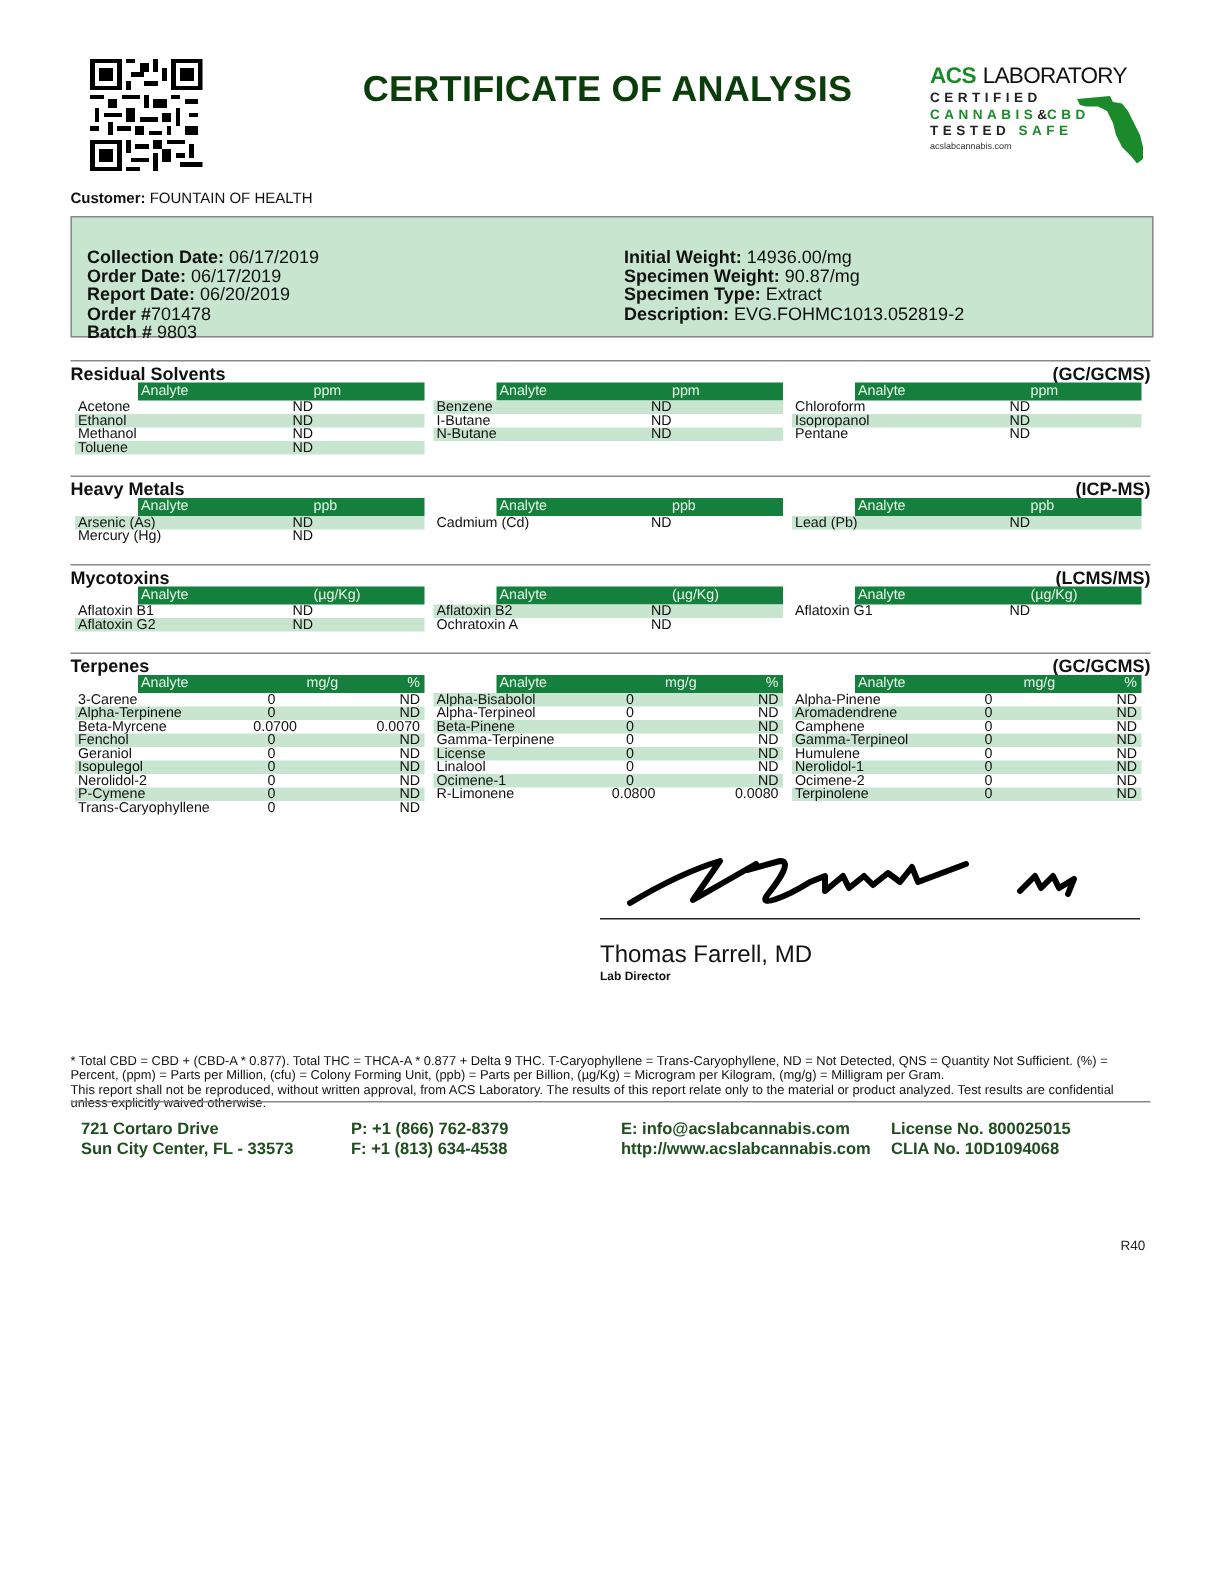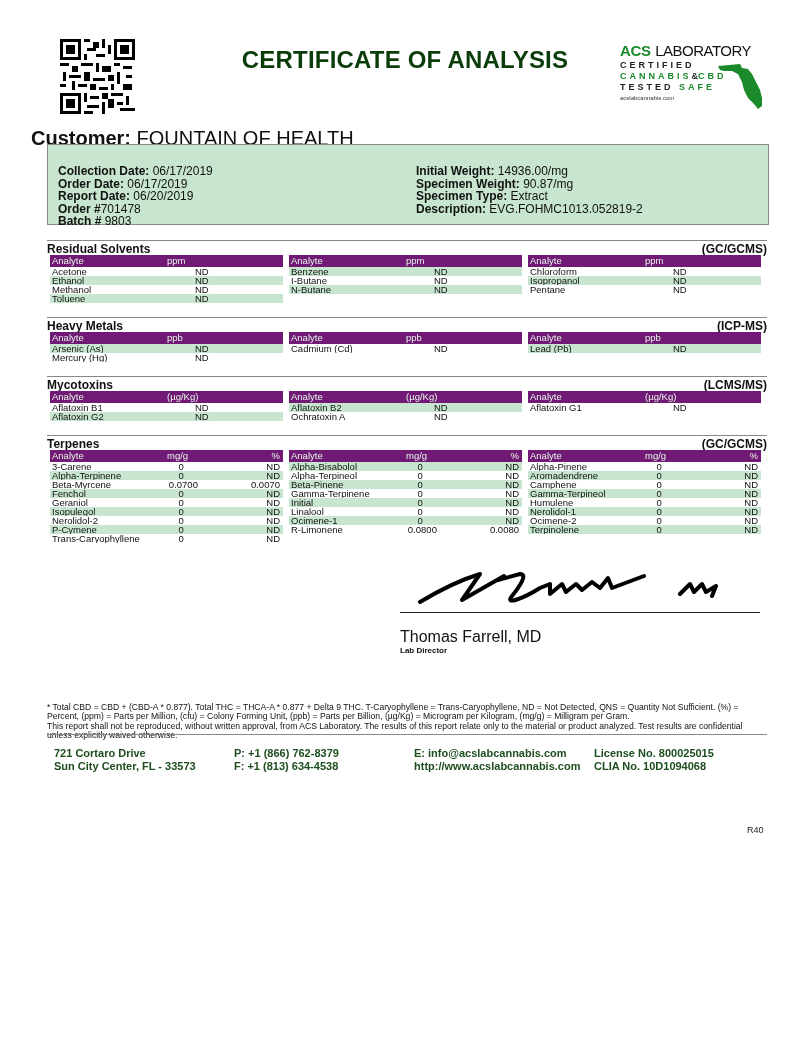--- a/index.html
+++ b/index.html
@@ -11,35 +11,35 @@
            font-size: 24px; font-weight: bold; color: #0a3d0a; letter-spacing: 0.2px; }
   .logo { position: absolute; left: 620px; top: 42px; width: 150px; height: 70px; }
   .logo .acs { font-size: 15px; font-weight: bold; color: #1a8a2a; letter-spacing: -0.3px; }
   .logo .lab { font-size: 15px; color: #111; letter-spacing: -0.5px; }
   .logo .l2 { font-size: 9px; letter-spacing: 3px; font-weight: bold; line-height: 11px; }
   .logo .dark { color: #222; }
   .logo .green { color: #1a8a2a; }
   .logo .site { font-size: 6px; color: #333; margin-top: 2px; }
   .logo svg { position: absolute; left: 98px; top: 22px; }
 
-  .customer { position: absolute; left: 31px; top: 127px; font-size: 20px; }
+  .customer { position: absolute; left: 47px; top: 127px; font-size: 10px; }
   .customer b { font-weight: bold; }
   .info-box { position: absolute; left: 47px; top: 144px; width: 722px; height: 81px;
               background: #c8e6cf; border: 1px solid #888; font-size: 12px; line-height: 12.5px; }
   .info-col { position: absolute; top: 20px; }
   .info-col.left { left: 10px; }
   .info-col.right { left: 368px; }
   .info-col b { font-weight: bold; }
 
   .section { position: absolute; left: 47px; width: 720px; }
   .sec-head { border-top: 1.5px solid #888; display: flex; justify-content: space-between;
               font-size: 12px; font-weight: bold; padding-top: 1px; height: 15px; line-height: 14px; }
   .tables { display: flex; gap: 6px; margin-left: 3px; }
   .tbl { width: 233px; font-size: 9.5px; line-height: 9px; }
-  .tbl .hdr { background: #701a75; color: #e8f5e8; display: flex; height: 12px; line-height: 12px; padding-left: 2px; }
+  .tbl .hdr { background: #15803d; color: #e8f5e8; display: flex; height: 12px; line-height: 12px; padding-left: 2px; margin-left: 42px; }
   .tbl .row { display: flex; height: 9px; padding-left: 2px; gap: 28px; }
   .tbl .row.alt { background: #c8e6cf; }
   .tbl .c1 { width: 115px; white-space: nowrap; overflow: hidden; }
   .tbl .c2 { width: 70px; }
   .tbl .c3 { flex: 1; text-align: right; padding-right: 3px; }
   .tbl.two .c2 { flex: 1; }
 
   .sig { position: absolute; left: 400px; top: 566px; width: 360px; }
   .sig svg { display: block; }
   .sig .line { border-top: 1.5px solid #222; margin-top: 0; }
@@ -376,21 +376,21 @@
           <span class="c1">Beta-Pinene</span>
           <span class="c2">0</span>
           <span class="c3">ND</span>
         </div>
         <div class="row">
           <span class="c1">Gamma-Terpinene</span>
           <span class="c2">0</span>
           <span class="c3">ND</span>
         </div>
         <div class="row alt">
-          <span class="c1">Initial</span>
+          <span class="c1">License</span>
           <span class="c2">0</span>
           <span class="c3">ND</span>
         </div>
         <div class="row">
           <span class="c1">Linalool</span>
           <span class="c2">0</span>
           <span class="c3">ND</span>
         </div>
         <div class="row alt">
           <span class="c1">Ocimene-1</span>

